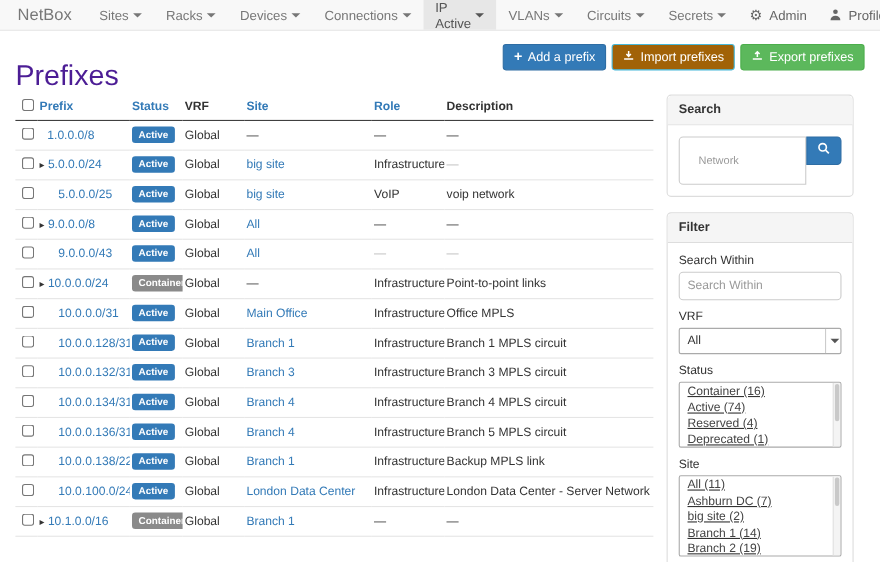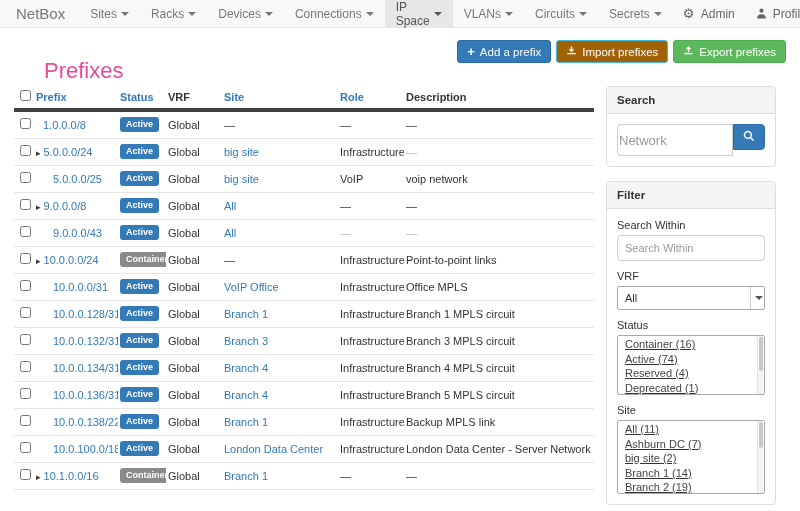--- a/index.html
+++ b/index.html
@@ -17,58 +17,58 @@
     border-left:4px solid transparent; border-right:4px solid transparent; border-top:4px solid currentColor; }
   .nav-right { margin-left:auto; display:flex; align-items:stretch; padding-right:10px; }
   .nav-right .nav-item { padding:0 10px; color:#666; }
   .nav-ico { display:inline-block; width:13px; height:13px; margin-right:5px; vertical-align:-2px; }
   .nav-ico svg { width:13px; height:13px; stroke:#666; fill:none; stroke-width:1.6; }
   .gear-glyph { font-size:13px; line-height:13px; color:#666; }
 
   
   .content { padding:0 14px; }
   .page-header { position:relative; height:58px; }
-  .page-header h1 { position:absolute; left:0; bottom:2px; font-size:22px; font-weight:500; color:#ec4899;margin-left:30px; }
+  .page-header h1 { position:absolute; left:0; bottom:2px; font-size:26px; font-weight:500; color:#4c1d95; }
   .actions { position:absolute; top:12px; right:0; display:flex; gap:5px; }
   .btn { font-size:11.5px; color:#fff; border-radius:3px; padding:4px 9px; display:flex;
     align-items:center; gap:5px; cursor:pointer; border:1px solid transparent; }
   .btn-primary { background:#337ab7; border-color:#2e6da4; }
   .btn-info    { background:#a16207; border-color:#46b8da; }
   .btn-success { background:#5cb85c; border-color:#4cae4c; }
   .btn svg { width:11px; height:11px; stroke:#fff; stroke-width:2; fill:none; }
   .btn .plus { font-weight:bold; font-size:13px; line-height:10px; }
 
   
   .main { display:flex; align-items:flex-start; }
   .table-wrap { width:580px; }
   table { width:580px; border-collapse:collapse; table-layout:fixed; font-size:11px; }
   col.c1{width:20px} col.c2{width:84px} col.c3{width:48px} col.c4{width:56px}
   col.c5{width:116px} col.c6{width:66px} col.c7{width:190px}
-  th { text-align:left; font-size:11px; padding:4px 6px 5px 2px; border-bottom:4px solid #404040; color:#333; }
+  th { text-align:left; font-size:11px; padding:4px 6px 5px 2px; border-bottom:1px solid #404040; color:#333; }
   th a { color:#337ab7; text-decoration:none; }
   td { padding:5px 6px 6px 2px; border-bottom:1px solid #e5e5e5; vertical-align:middle; white-space:nowrap;
     overflow:hidden; }
   td.chk, th.chk { padding-left:6px; }
   input[type=checkbox]{ width:11px; height:11px; }
   a.lnk { color:#337ab7; text-decoration:none; }
   .tri { color:#333; font-size:9px; margin-right:3px; }
   .badge { display:inline-block; color:#fff; font-size:9px; font-weight:bold; padding:2px 6px 3px; border-radius:3px; }
   .b-active { background:#337ab7; }
   .b-container { background:#8a8a8a; }
   .dash-muted { color:#b8b8b8; }
 
   
   aside { width:170px; margin-left:12px; }
   .panel { border:1px solid #ddd; border-radius:4px; margin-bottom:14px; background:#fff; }
   .panel-h { background:#f5f5f5; border-bottom:1px solid #ddd; border-radius:4px 4px 0 0;
     padding:7px 10px; font-size:11.5px; font-weight:bold; color:#333; }
   .panel-b { padding:10px; }
   .igroup { display:flex; }
-  .igroup input { flex:1; min-width:0; height:32px; border:1px solid #ccc; border-radius:4px 0 0 4px;
-    padding:0 1px; font-size:13px; font-family:"Liberation Sans",sans-serif; }
+  .igroup input { flex:1; min-width:0; height:44px; border:1px solid #ccc; border-radius:4px 0 0 4px;
+    padding:0 17px; font-size:10px; font-family:"Liberation Sans",sans-serif; }
   .igroup .sbtn { width:32px; height:26px; background:#337ab7; border:1px solid #2e6da4;
     border-radius:0 4px 4px 0; display:flex; align-items:center; justify-content:center; cursor:pointer; }
   .sbtn svg { width:12px; height:12px; stroke:#fff; stroke-width:2; fill:none; }
   input::placeholder { color:#999; }
   .flabel { font-size:11px; color:#333; margin:9px 0 4px; }
   .flabel:first-child { margin-top:0; }
   .txt { width:100%; height:26px; border:1px solid #ccc; border-radius:4px; padding:0 7px;
     font-size:11px; font-family:"Liberation Sans",sans-serif; }
   .selbox { position:relative; width:100%; height:24px; border:1px solid #aaa; border-radius:2px;
     background:#fff; font-size:11px; line-height:22px; padding:0 16px 0 7px; cursor:pointer; }
@@ -97,21 +97,21 @@
       </li>
       <li class="nav-item">
         <span>Devices</span>
         <span class="caret"></span>
       </li>
       <li class="nav-item">
         <span>Connections</span>
         <span class="caret"></span>
       </li>
       <li class="nav-item active">
-        <span>IP Space</span>
+        <span>IP Active</span>
         <span class="caret"></span>
       </li>
       <li class="nav-item">
         <span>VLANs</span>
         <span class="caret"></span>
       </li>
       <li class="nav-item">
         <span>Circuits</span>
         <span class="caret"></span>
       </li>
@@ -236,21 +236,21 @@
               <td>Global</td>
               <td>—</td>
               <td>Infrastructure</td>
               <td>Point-to-point links</td>
             </tr>
             <tr>
               <td class="chk"><input type="checkbox" style=""></td>
               <td style="padding-left: 19px;"><a class="lnk" href="#">10.0.0.0/31</a></td>
               <td><span class="badge b-active">Active</span></td>
               <td>Global</td>
-              <td><a class="lnk" href="#">VoIP Office</a></td>
+              <td><a class="lnk" href="#">Main Office</a></td>
               <td>Infrastructure</td>
               <td>Office MPLS</td>
             </tr>
             <tr>
               <td class="chk"><input type="checkbox" style=""></td>
               <td style="padding-left: 19px;"><a class="lnk" href="#">10.0.0.128/31</a></td>
               <td><span class="badge b-active">Active</span></td>
               <td>Global</td>
               <td><a class="lnk" href="#">Branch 1</a></td>
               <td>Infrastructure</td>
@@ -287,21 +287,21 @@
               <td class="chk"><input type="checkbox" style=""></td>
               <td style="padding-left: 19px;"><a class="lnk" href="#">10.0.0.138/22</a></td>
               <td><span class="badge b-active">Active</span></td>
               <td>Global</td>
               <td><a class="lnk" href="#">Branch 1</a></td>
               <td>Infrastructure</td>
               <td>Backup MPLS link</td>
             </tr>
             <tr>
               <td class="chk"><input type="checkbox" style=""></td>
-              <td style="padding-left: 19px;"><a class="lnk" href="#">10.0.100.0/18</a></td>
+              <td style="padding-left: 19px;"><a class="lnk" href="#">10.0.100.0/24</a></td>
               <td><span class="badge b-active">Active</span></td>
               <td>Global</td>
               <td><a class="lnk" href="#">London Data Center</a></td>
               <td>Infrastructure</td>
               <td>London Data Center - Server Network</td>
             </tr>
             <tr>
               <td class="chk"><input type="checkbox" style=""></td>
               <td style="padding-left: 2px;"><span class="tri">▸</span><a class="lnk" href="#">10.1.0.0/16</a></td>
               <td><span class="badge b-container">Container</span></td>

